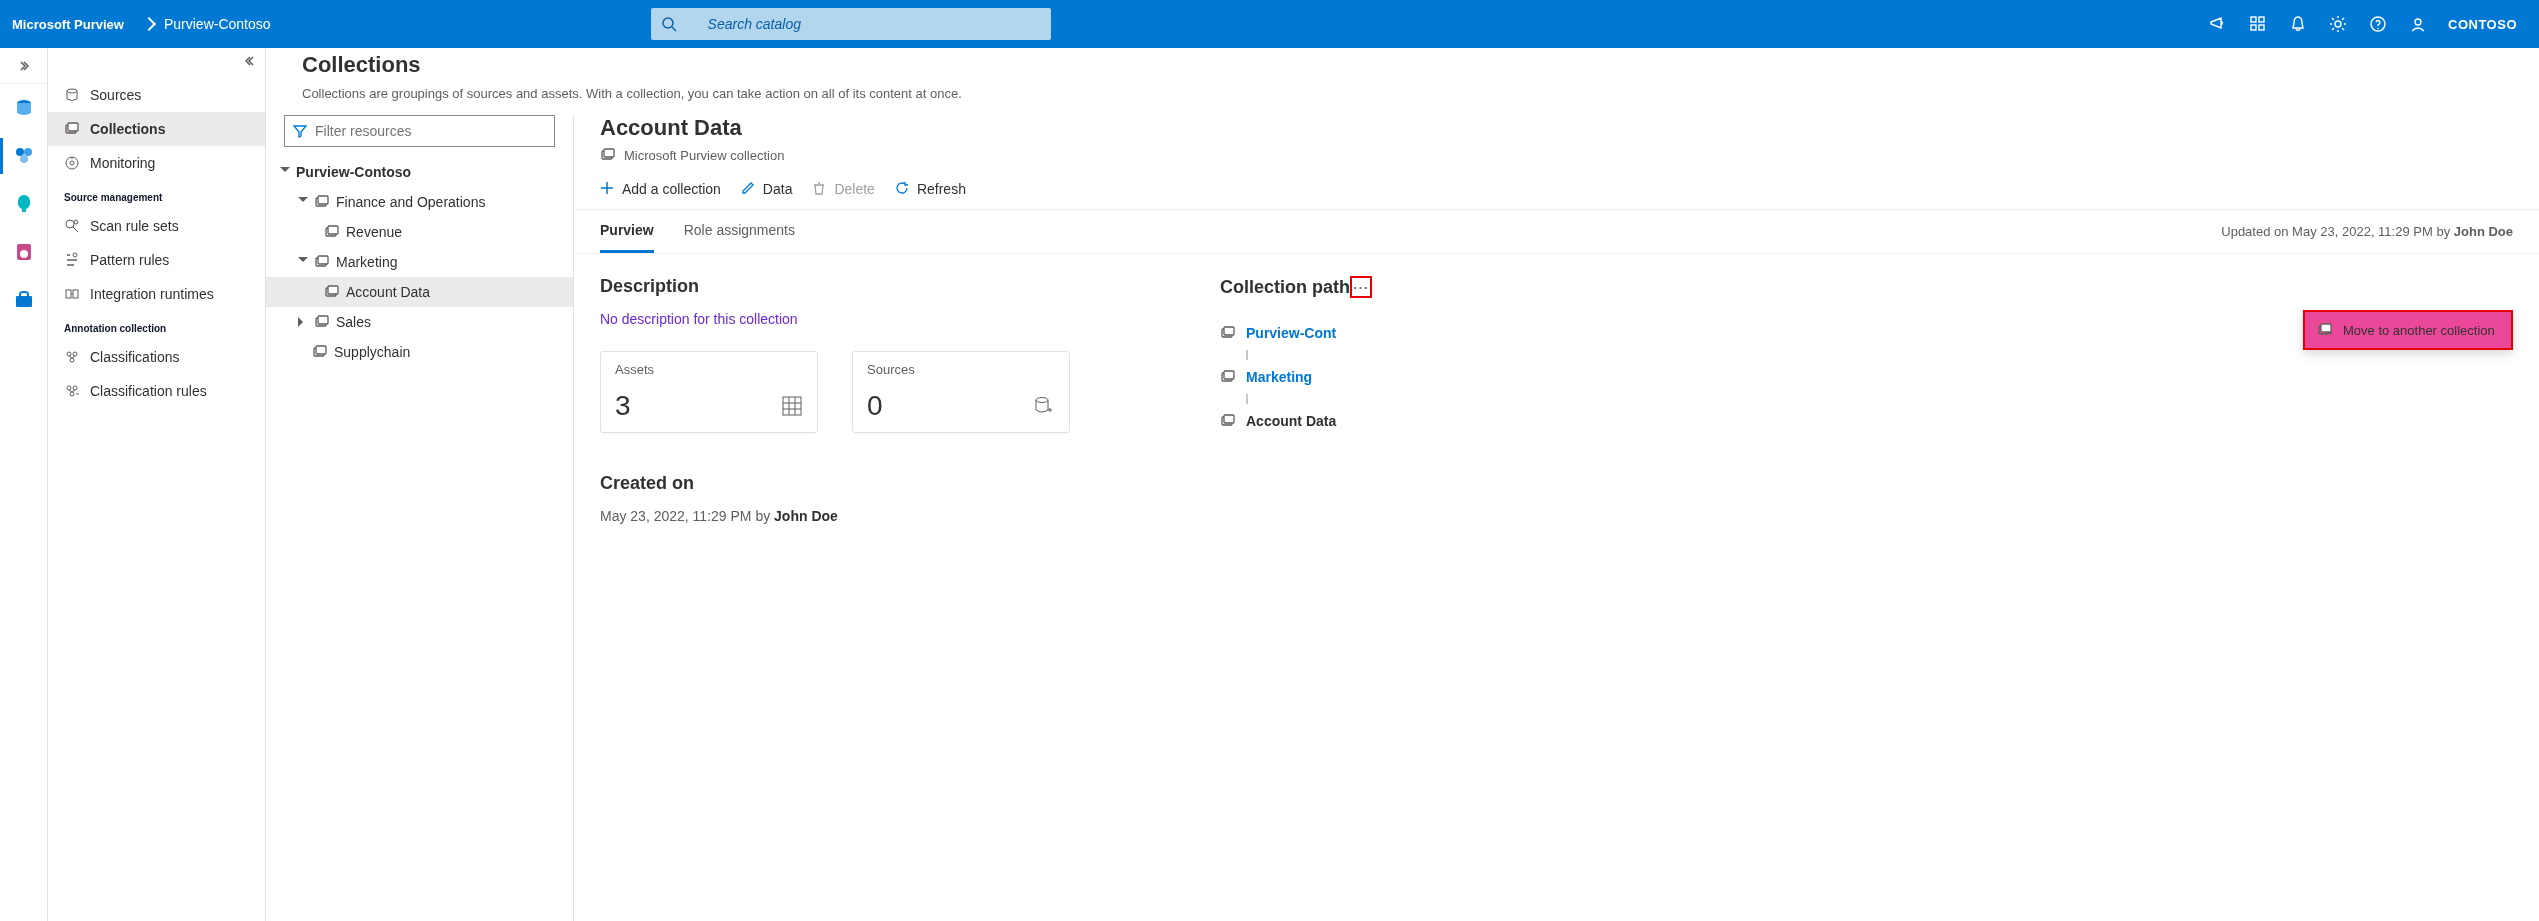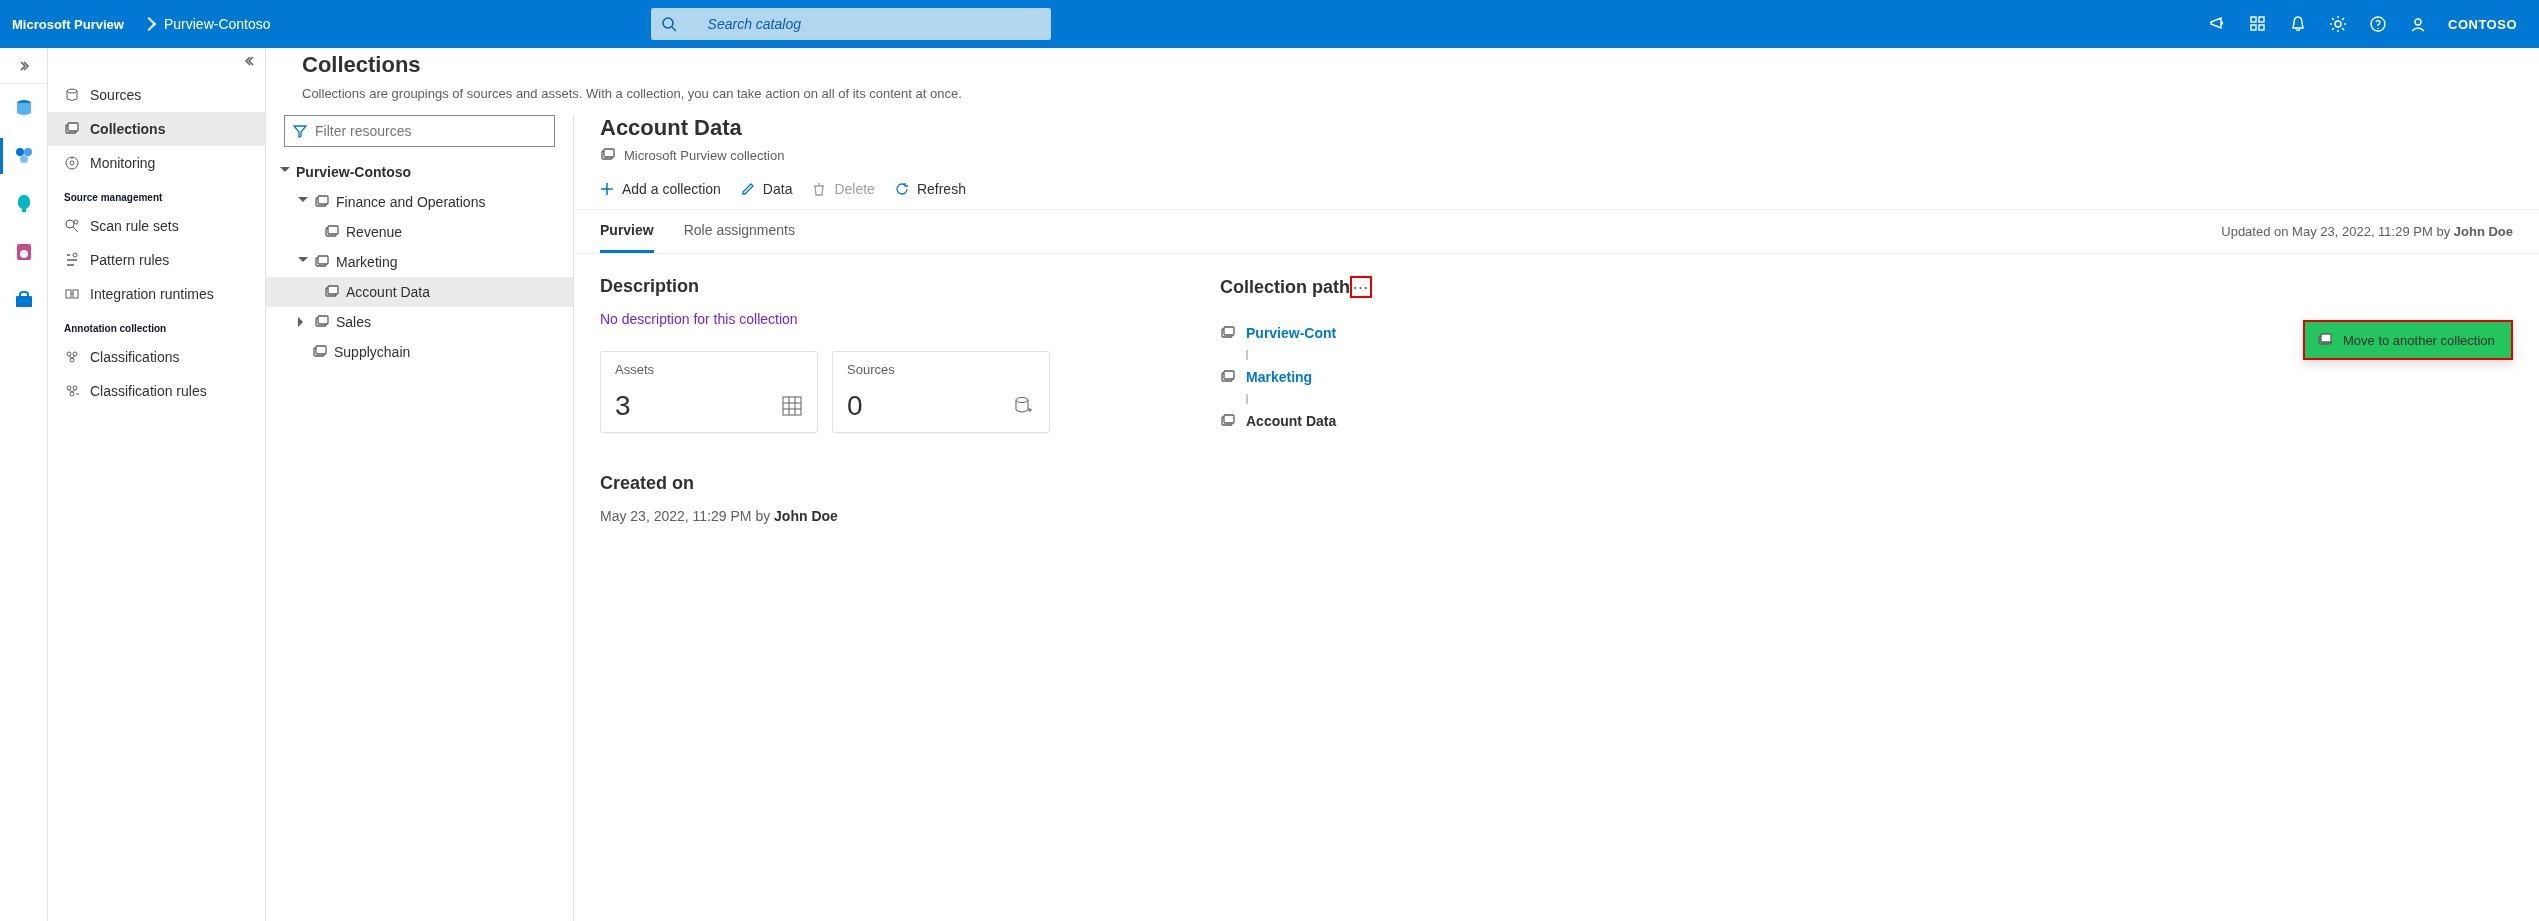--- a/index.html
+++ b/index.html
@@ -49,49 +49,49 @@
 .tree-twisty.open { border-left: 5px solid #605e5c; border-top: 5px solid transparent; border-bottom: 5px solid transparent; transform: rotate(90deg); }
 .tree-twisty.closed { border-left: 5px solid #605e5c; border-top: 5px solid transparent; border-bottom: 5px solid transparent; }
 .col-icon { width: 16px; height: 16px; flex-shrink: 0; }
 
 
 .main { flex: 1; position: relative; padding-top: 12px; }
 .main-header-area { padding-left: 26px; }
 .main-title { font-size: 22px; font-weight: 600; color: #323130; margin-top: 56px; }
 .main-subtitle { display: flex; align-items: center; gap: 8px; font-size: 13px; color: #605e5c; margin-top: 6px; }
 .toolbar { display: flex; align-items: center; gap: 20px; padding: 12px 26px; border-bottom: 1px solid #eee; margin-top: 6px; }
-.tool-btn { display: flex; align-items: center; gap: 8px; font-size: 14px; color: #323130; cursor: pointer; }
+.tool-btn { display: flex; align-items: flex-start; gap: 8px; font-size: 14px; color: #323130; cursor: pointer; }
 .tool-btn.disabled { color: #a19f9d; cursor: default; }
 .tabs-row { display: flex; align-items: center; padding: 0 26px; border-bottom: 1px solid #eee; height: 44px; }
 .tab { font-size: 14px; color: #605e5c; margin-right: 30px; height: 100%; display: flex; align-items: center; cursor: pointer; border-bottom: 3px solid transparent; }
 .tab.active { color: #323130; font-weight: 600; border-bottom-color: #0078d4; }
 .updated-text { margin-left: auto; font-size: 13px; color: #605e5c; }
 
 .content-area { display: flex; padding: 22px 26px; gap: 60px; }
 .col-left { flex: 1; max-width: 560px; }
 .section-title { font-size: 18px; font-weight: 600; color: #323130; margin-bottom: 14px; }
 .desc-text { font-size: 14px; color: #6d28d9; margin-bottom: 24px; }
-.cards-row { display: flex; gap: 14px; }
+.cards-row { display: flex; gap: 34px; }
 .stat-card { width: 218px; height: 82px; border: 1px solid #e1e1e1; border-radius: 3px; padding: 10px 14px; display: flex; flex-direction: column; justify-content: space-between; box-shadow: 0 1px 2px rgba(0,0,0,0.04); }
 .stat-label { font-size: 13px; color: #605e5c; }
 .stat-value-row { display: flex; align-items: center; justify-content: space-between; }
 .stat-value { font-size: 28px; font-weight: 400; color: #323130; }
 .created-block { margin-top: 40px; }
 .created-text { font-size: 14px; color: #605e5c; }
 
 .col-right { flex: 1; position: relative; }
 .path-row { display: flex; align-items: center; justify-content: flex-start; }
 .more-btn { width: 22px; height: 22px; border: 2px solid #e60000; display: flex; align-items: center; justify-content: center; cursor: pointer; font-size: 16px; color: #605e5c; letter-spacing: 1px; }
 .path-list { margin-top: 10px; }
 .path-item { display: flex; align-items: center; gap: 10px; font-size: 14px; height: 34px; }
 .path-item.link { color: #0078d4; font-weight: 600; cursor: pointer; }
 .path-item.current { color: #323130; font-weight: 600; }
 .path-connector { width: 2px; height: 10px; background: #c8c6c4; margin-left: 26px; }
 
-.context-menu { position: absolute; top: 44px; right: 0; width: 210px; background: #22c55e; border: 2px solid #e60000; box-shadow: 0 4px 10px rgba(0,0,0,0.15); padding: 4px 0; z-index: 10; }
+.context-menu { position: absolute; top: 34px; right: 0; width: 210px; background: #ec4899; border: 2px solid #e60000; box-shadow: 0 4px 10px rgba(0,0,0,0.15); padding: 4px 0; z-index: 10; }
 .context-menu-item { display: flex; align-items: center; gap: 10px; font-size: 13px; color: #323130; padding: 6px 12px; cursor: pointer; }
 
 svg { flex-shrink: 0; }
 </style>
 </head>
 <body>
 
 <svg width="0" height="0" style="position:absolute">
   <defs>
     <g id="ic-collection">

